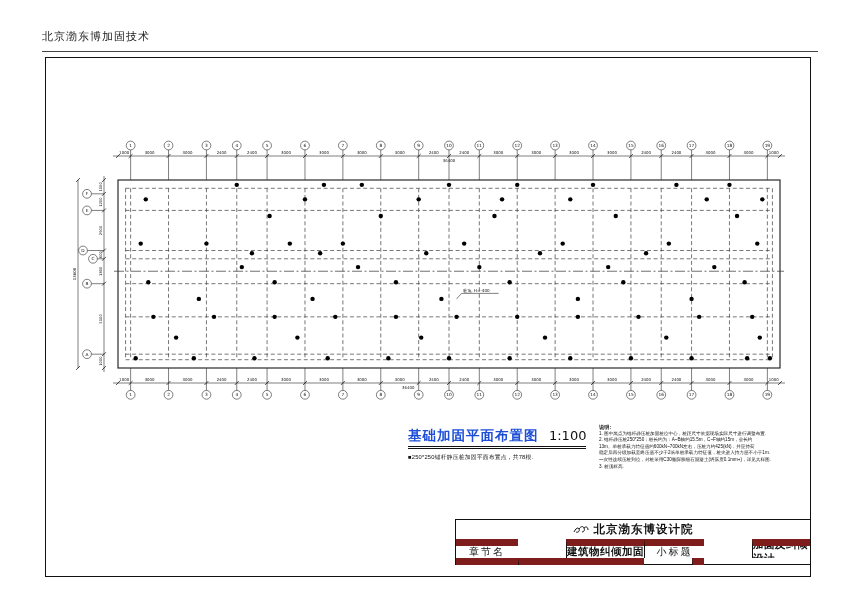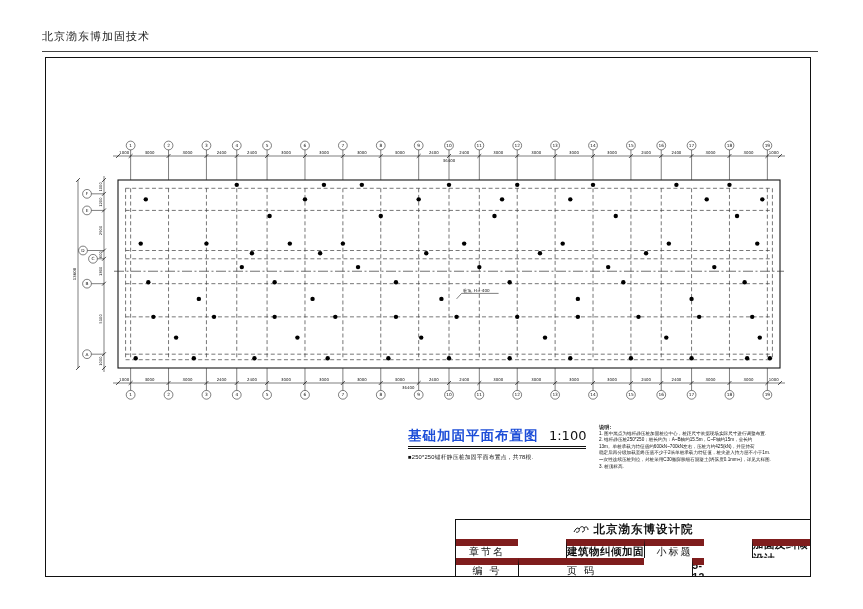--- a/index.html
+++ b/index.html
@@ -26,25 +26,26 @@
     font-family:"DejaVu Serif", serif; font-weight:bold;
     font-size:13.5px; letter-spacing:1px; color:#1d4ed8;
   }
   .fig-scale { font-family:"DejaVu Sans", sans-serif; font-size:13px; margin-left:6px; color:#111; }
   .fig-legend { margin-top:4px; font-size:5.8px; color:#111; letter-spacing:.2px; }
 
   .notes { position:absolute; left:599px; top:424px; width:210px; font-size:4.6px; line-height:6.6px; color:#111; }
   .notes .n-title { font-size:5.2px; font-weight:bold; }
 
   .titleblock {
-    position:absolute; left:455px; top:519px; width:356px; height:58px;
+    position:absolute; left:455px; top:519px; width:356px; height:46px;
     border:1.6px solid #111; background:#fff;
     display:grid;
     grid-template-columns:62px 126px 60px 1fr;
     grid-template-rows:19px 19px 1fr;
+    font-family:Liberation Serif, serif;
   }
   .tb-cell { border-left:1px solid #111; border-top:7px solid #7f1d1d;
     display:flex; align-items:center; justify-content:center;
     font-size:10px; color:#111; overflow:hidden; }
   .tb-cell.no-l { border-left:none; }
   .tb-cell.no-t { border-top:none; }
   .tb-company { grid-column:1 / span 4; font-weight:bold; font-size:11.5px; letter-spacing:1px; gap:5px; }
   .tb-val { font-weight:bold; font-size:10.5px; letter-spacing:.5px;margin-left:48px; }
   .tb-label { letter-spacing:2px; }
   .logo-icon { width:16px; height:11px; display:inline-block; }

